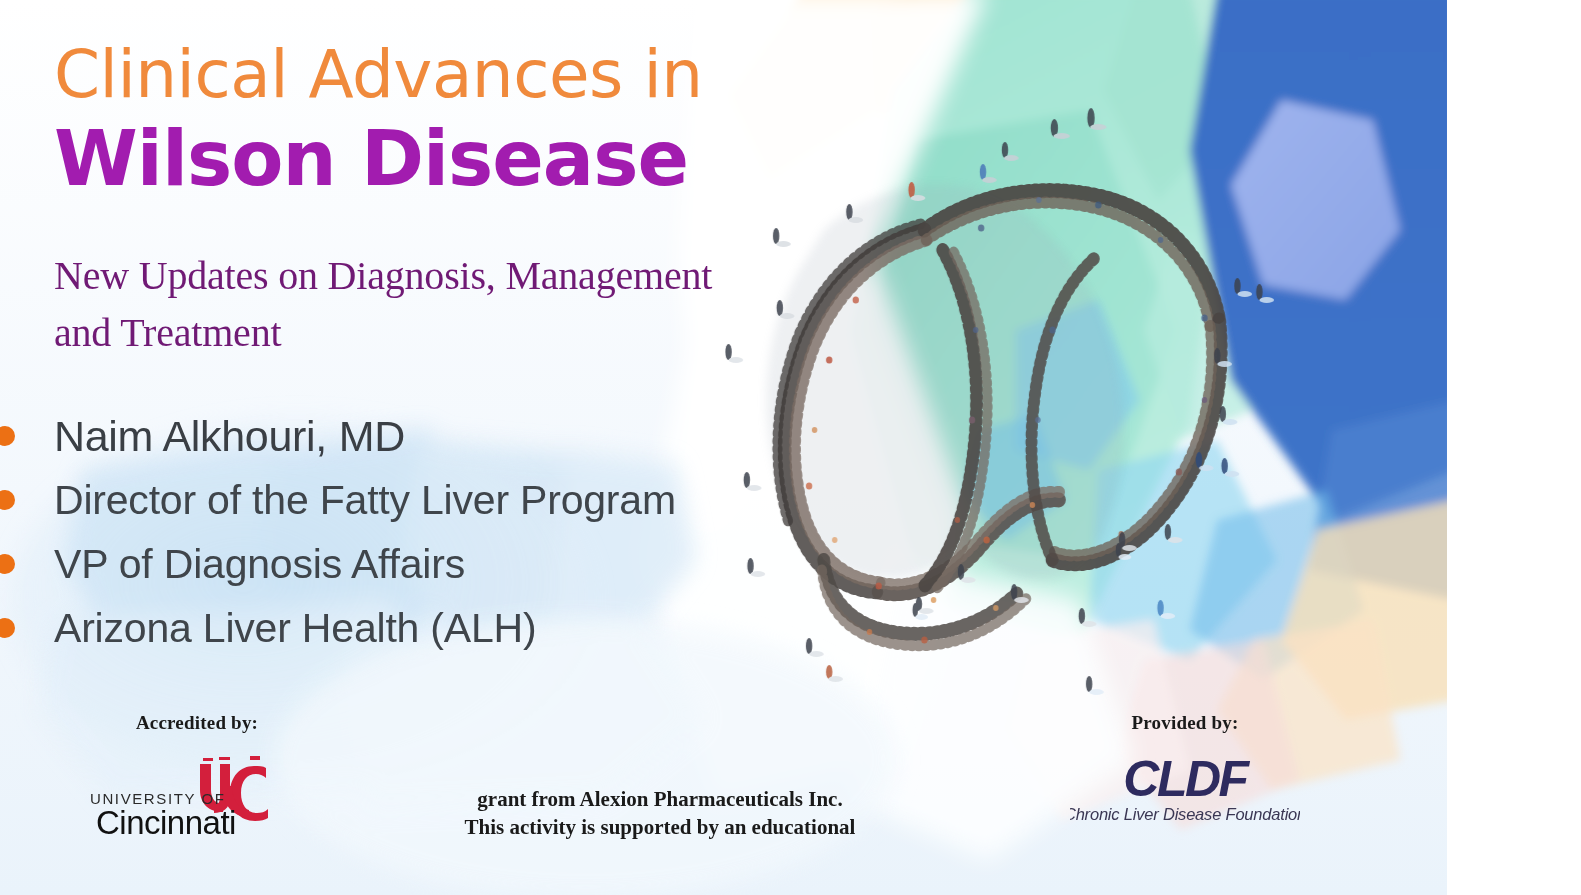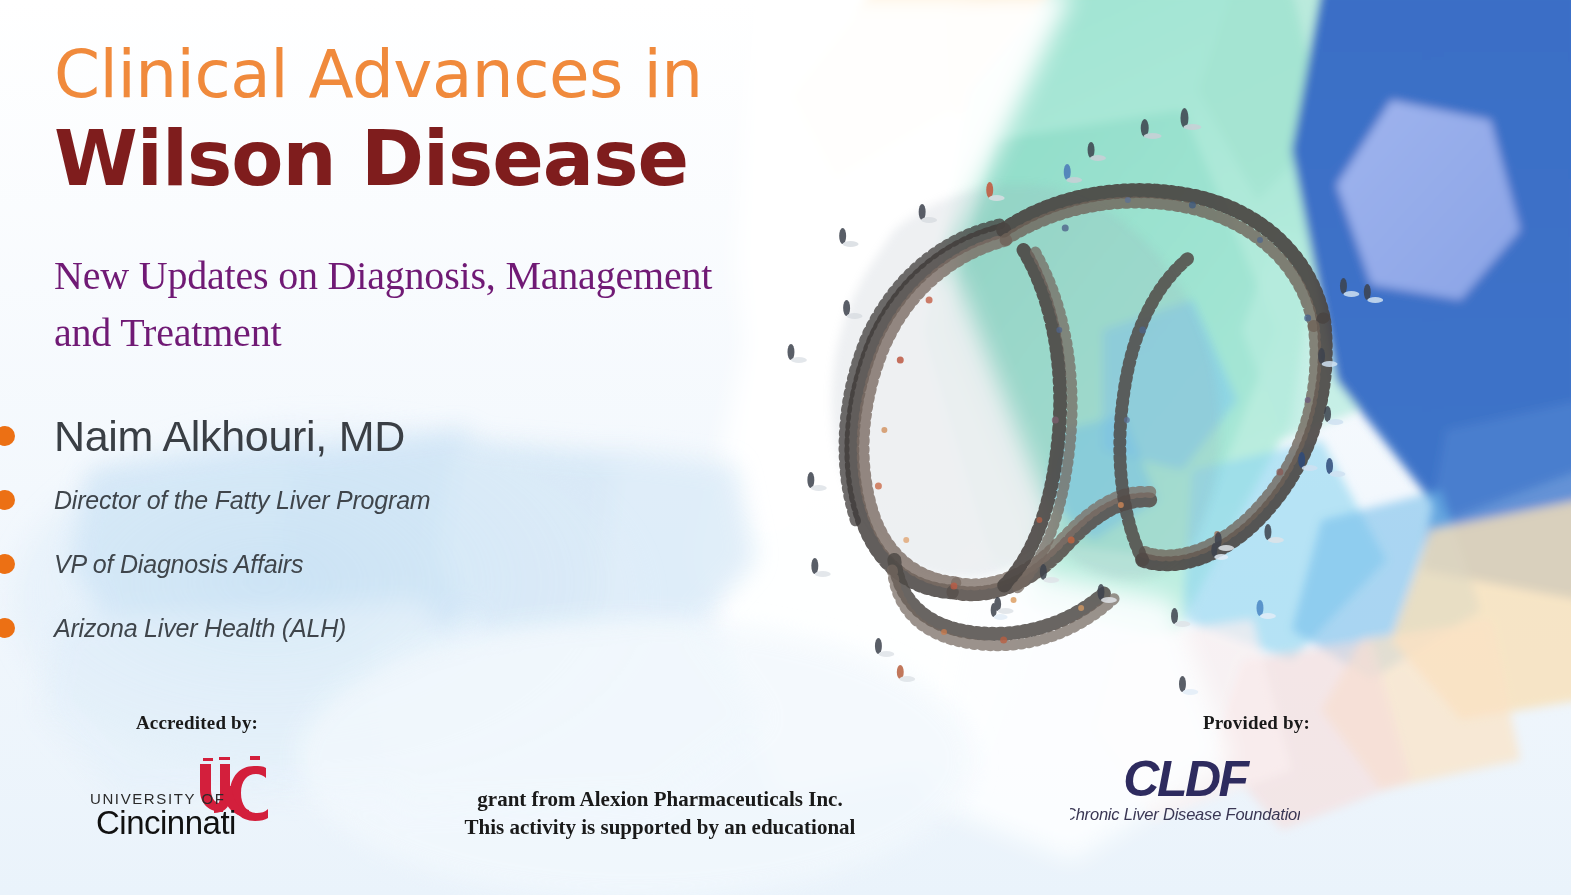--- a/index.html
+++ b/index.html
@@ -4,21 +4,21 @@
 <style>
   * { margin:0; padding:0; box-sizing:border-box; }
   html, body {
     width:1581px; height:895px;
     background:#ffffff;
     font-family:"Liberation Sans", sans-serif;
     overflow:hidden;
   }
   #slide {
     position:relative;
-    width:1571px; height:895px;
+    width:1447px; height:895px;
     background:#ffffff;
     overflow:hidden;
   }
 
   
   #bg-art { position:absolute; inset:0; width:100%; height:100%; }
 
   
   .title-block { position:absolute; left:54px; top:42px; width:700px; }
   .title-line1 {
@@ -65,44 +65,43 @@
     background:#ec7014;
   }
   .presenter-name {
     font-family:"Liberation Sans", sans-serif;
     font-size:43px; font-weight:400;
     color:#3a3f45; letter-spacing:-0.3px;
     white-space:nowrap;
   }
   .presenter-role {
     font-family:"Liberation Sans", sans-serif;
-    font-size:25px; font-weight:400;
+    font-size:41px; font-weight:400;
     color:#3f454b; letter-spacing:-0.2px;
     white-space:nowrap;
-    font-style:italic;
   }
 
   
   .accredited-block { position:absolute; left:52px; top:712px; width:290px; text-align:center; }
   .footer-label {
     font-family:Liberation Serif, serif;
     font-size:19px; font-weight:700; color:#1a1a1a;
     letter-spacing:0.2px;
   }
   .uc-logo { position:relative; width:230px; height:96px; margin:8px auto 0; }
 
   .support-text {
     position:absolute; left:440px; top:786px; width:440px;
     text-align:center;
     font-family:"Liberation Serif", serif;
     font-size:21px; font-weight:700; color:#1a1a1a;
     line-height:1.32;
   }
 
-  .provided-block { position:absolute; left:1060px; top:712px; width:250px; text-align:right; }
+  .provided-block { position:absolute; left:1060px; top:712px; width:250px; text-align:center; }
   .cldf-logo { position:relative; width:230px; height:84px; margin:14px auto 0; }
 </style>
 </head>
 <body>
 
 <div id="slide">
 
   <svg id="bg-art" viewBox="0 0 1581 895" preserveAspectRatio="none">
     <defs>
       <linearGradient id="gWhite" x1="0" y1="0" x2="0" y2="1">
@@ -310,21 +309,21 @@
         <ellipse cx="1222" cy="550" rx="3" ry="7"></ellipse>
           <ellipse cx="1229" cy="557" rx="7" ry="3" fill="#e2edf7"></ellipse>
         <ellipse cx="1000" cy="610" rx="3" ry="7"></ellipse>
           <ellipse cx="1007" cy="617" rx="7" ry="3" fill="#e2edf7"></ellipse>
       </g>
     </g>
   </svg>
 
   <div class="title-block">
     <div class="title-line1" style="color: rgb(240, 138, 60);">Clinical Advances in</div>
-    <div class="title-line2" style="color: #7f1d1d;">Wilson Disease</div>
+    <div class="title-line2" style="color: #a21caf;">Wilson Disease</div>
   </div>
 
   <div class="subtitle">New Updates on Diagnosis, Management and Treatment</div>
 
   <div class="presenter-list">
     <div class="presenter-item">
       <span class="bullet" style="background: rgb(236, 112, 20);"></span>
       <span class="presenter-name">Naim Alkhouri, MD</span>
     </div>
     <div class="presenter-item">

